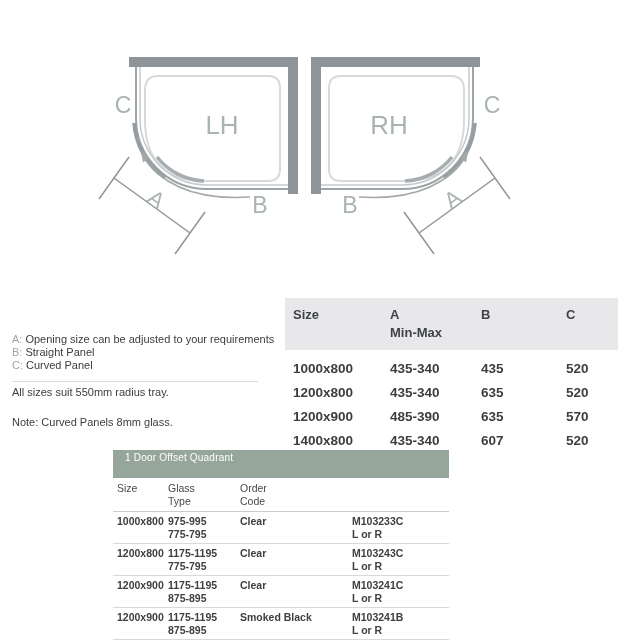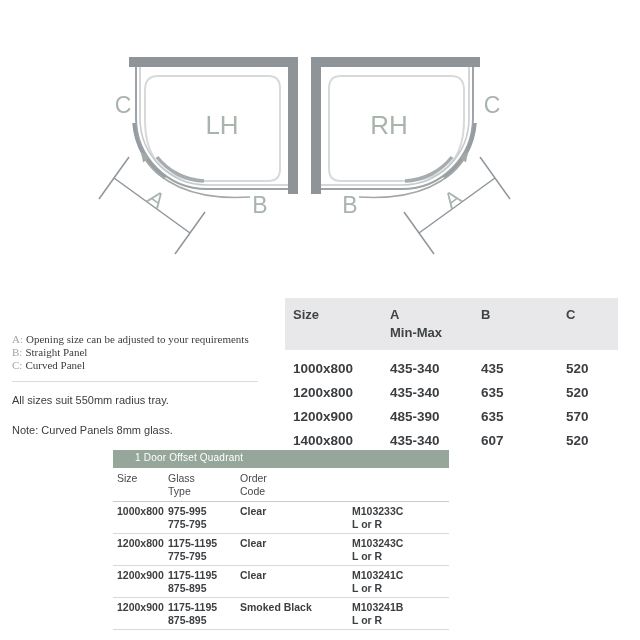--- a/index.html
+++ b/index.html
@@ -4,42 +4,42 @@
 <style>
   html,body{margin:0;padding:0;background:#fff;}
   .page{
     position:relative;width:640px;height:640px;background:#ffffff;
     font-family:"Liberation Sans", sans-serif;overflow:hidden;
   }
   .diagrams{position:absolute;left:0;top:0;}
 
   
   .notes{position:absolute;left:12px;top:333px;width:270px;}
-  .legend-line{font-size:11px;line-height:13px;color:#3a3d3f;white-space:nowrap;font-family:Liberation Serif, serif;}
+  .legend-line{font-size:11px;line-height:13px;color:#3a3d3f;white-space:nowrap;}
   .legend-line .pfx{color:#9fa8a3;margin-right:3px;}
   .notes-divider{border-top:1px solid #dadbdc;margin-top:9px;width:246px;height:0;}
   .note-line{font-size:11px;line-height:13.5px;color:#3a3d3f;white-space:nowrap;margin-top:16px;}
-  .note-line.first{margin-top:12px;}
+  .note-line.first{margin-top:4px;}
 
   
   .size-table{position:absolute;left:285px;top:298px;width:333px;}
   .st-head{
     background:#e8e8ea;display:grid;grid-template-columns:97px 91px 85px auto;
     padding:8px 0 8px 8px;min-height:31px;
     font-size:13px;font-weight:600;color:#3f4346;line-height:18px;
   }
   .st-rows{margin-top:7px;}
   .st-row{display:grid;grid-template-columns:97px 91px 85px auto;padding-left:8px;
     height:24px;line-height:24px;font-size:13.5px;font-weight:600;color:#3b3e41;}
 
   
   .order-table{position:absolute;left:113px;top:450px;width:336px;}
   .ot-band{
-    background:#97a69b;color:#ffffff;font-size:10px;line-height:16px;height:18px;
-    padding-left:22px;letter-spacing:.2px;
+    background:#97a69b;color:#ffffff;font-size:10px;line-height:16px;height:28px;
+    padding-left:12px;letter-spacing:.2px;
   }
   .ot-head{
     display:grid;grid-template-columns:51px 72px 112px auto;padding:4px 0 3px 4px;
     font-size:10.5px;line-height:13px;color:#46494c;border-bottom:1px solid #c9cbcc;
   }
   .ot-row{
     display:grid;grid-template-columns:51px 72px 112px auto;padding:3px 0 2px 4px;
     font-size:10.5px;line-height:13px;color:#3d4043;font-weight:600;
     border-bottom:1px solid #d8d9da;min-height:26px;
   }

